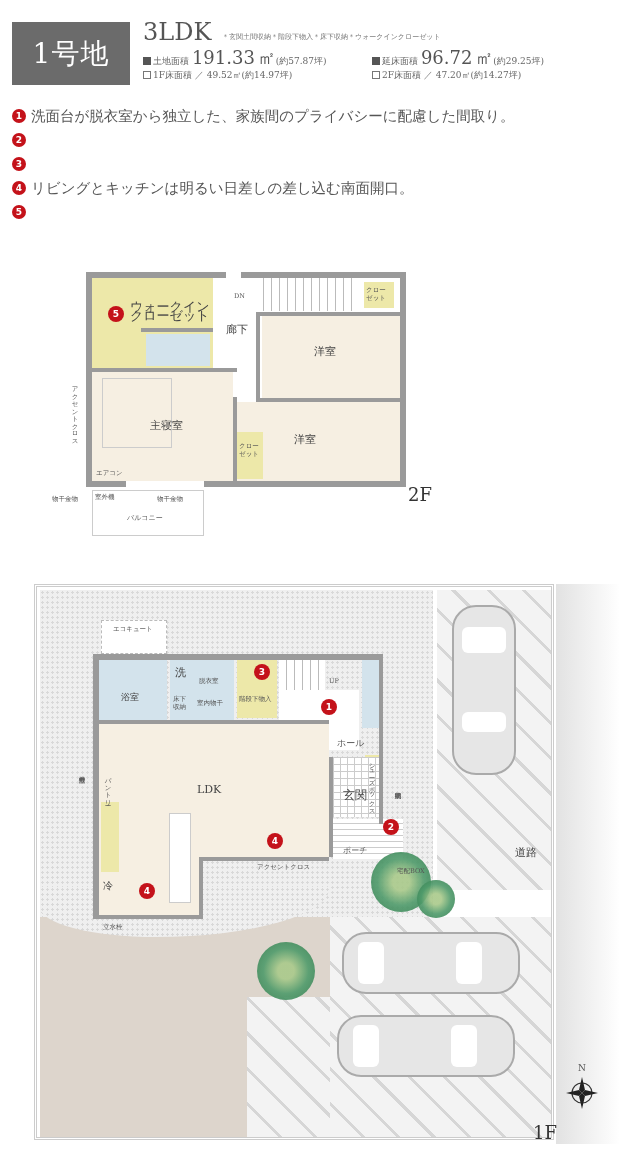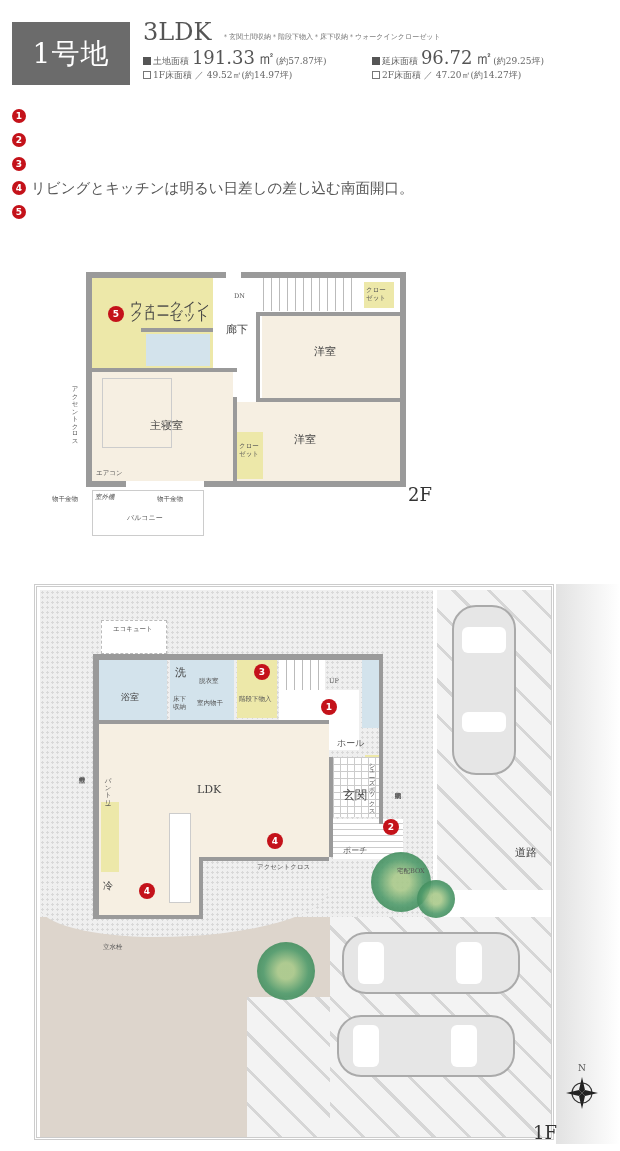--- a/index.html
+++ b/index.html
@@ -58,20 +58,21 @@
 <div class="abs area-row" style="left:143px; top:69px;">
   <span class="sq empty"></span><span>1F床面積 ／ 49.52㎡(約14.97坪)</span>
 </div>
 <div class="abs area-row" style="left:372px; top:69px;">
   <span class="sq empty"></span><span>2F床面積 ／ 47.20㎡(約14.27坪)</span>
 </div>
 
 <div class="abs points">
   <div class="point">
       <span class="num-dot">1</span>
+      <span>洗面台が脱衣室から独立した、家族間のプライバシーに配慮した間取り。</span>
     </div>
   <div class="point">
       <span class="num-dot">2</span>
     </div>
   <div class="point">
       <span class="num-dot">3</span>
     </div>
   <div class="point">
       <span class="num-dot">4</span>
       <span>リビングとキッチンは明るい日差しの差し込む南面開口。</span>
@@ -126,21 +127,21 @@
   <div class="small-label" style="left:280px; top:14px; white-space:pre; line-height:8px;">クロー
 ゼット</div>
   <div class="small-label" style="left:153px; top:170px; white-space:pre; line-height:8px;">クロー
 ゼット</div>
   <div class="small-label" style="left:10px; top:197px;">エアコン</div>
   <div class="small-label vert" style="left:-16px; top:110px;">アクセントクロス</div>
   <div class="floor-label" style="left:322px; top:212px;">2F</div>
 </div>
 
 <div class="abs" style="left:92px; top:490px; width:112px; height:46px; border:1px solid #ccc;">
-  <div class="small-label" style="left:2px; top:2px;font-style:italic;">室外機</div>
+  <div class="small-label" style="left:2px; top:2px;">室外機</div>
   <div class="small-label" style="left:34px; top:22px; font-size:7px;">バルコニー</div>
 </div>
 <div class="small-label" style="left:52px; top:495px;">物干金物</div>
 <div class="small-label" style="left:157px; top:495px;">物干金物</div>
 
 <div class="abs" style="left:34px; top:584px; width:520px; height:556px; border:3px double #ccc;">
   <div class="room dots" style="left:3px; top:3px; width:393px; height:330px;"></div>
 
   <div class="room" style="left:3px; top:330px; width:290px; height:220px; background:#ddd5cc; border-radius: 0 0 0 0;"></div>
   <div class="room dots" style="left:3px; top:300px; width:290px; height:50px; border-radius: 0 0 60% 40% / 0 0 100% 60%;"></div>
@@ -202,21 +203,21 @@
   <div class="small-label" style="left:300px; top:150px; font-size:9px;">ホール</div>
   <div class="small-label vert" style="left:330px; top:172px;">シューズボックス</div>
   <div class="room-label" style="left:306px; top:200px; font-size:12px;">玄関</div>
   <div class="small-label vert" style="left:356px; top:200px;">土間収納</div>
   <div class="small-label" style="left:306px; top:258px; font-size:8px;">ポーチ</div>
   <div class="room-label" style="left:160px; top:196px;">LDK</div>
   <div class="room-label" style="left:66px; top:292px; font-size:10px;">冷</div>
   <div class="small-label vert" style="left:66px; top:186px;">パントリー</div>
   <div class="small-label vert" style="left:40px; top:184px;">室外機</div>
   <div class="small-label" style="left:220px; top:276px;">アクセントクロス</div>
-  <div class="small-label" style="left:66px; top:336px;margin-top:20px;">立水栓</div>
+  <div class="small-label" style="left:66px; top:336px;">立水栓</div>
   <div class="small-label" style="left:360px; top:280px;">宅配BOX</div>
 
   <div class="marker" style="left:284px; top:112px;">1</div>
   <div class="marker" style="left:346px; top:232px;">2</div>
   <div class="marker" style="left:217px; top:77px;">3</div>
   <div class="marker" style="left:230px; top:246px;">4</div>
   <div class="marker" style="left:102px; top:296px;">4</div>
 </div>
 
 <div class="abs" style="left:556px; top:584px; width:64px; height:560px; background: linear-gradient(90deg, #e2e2e2, #fff);"></div>

